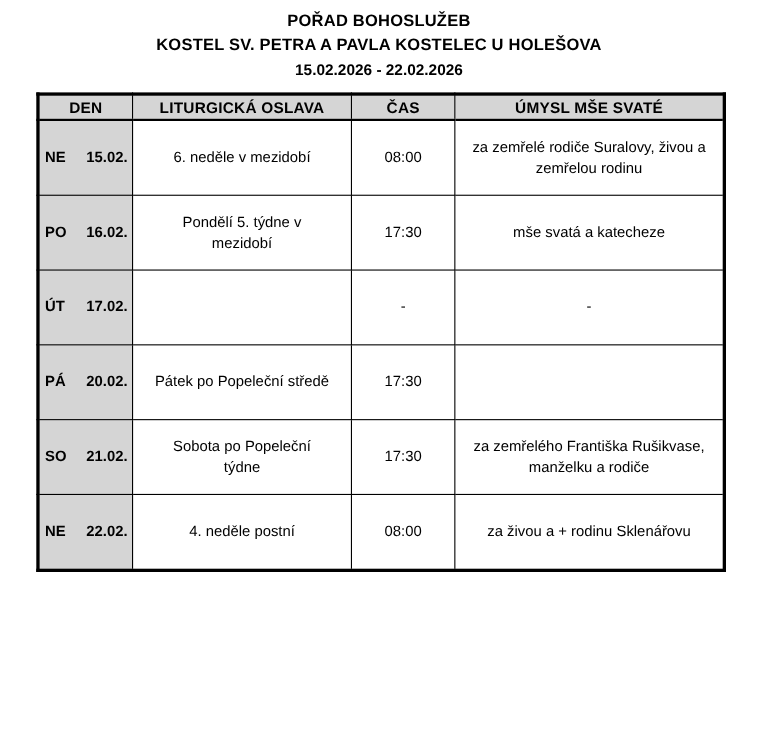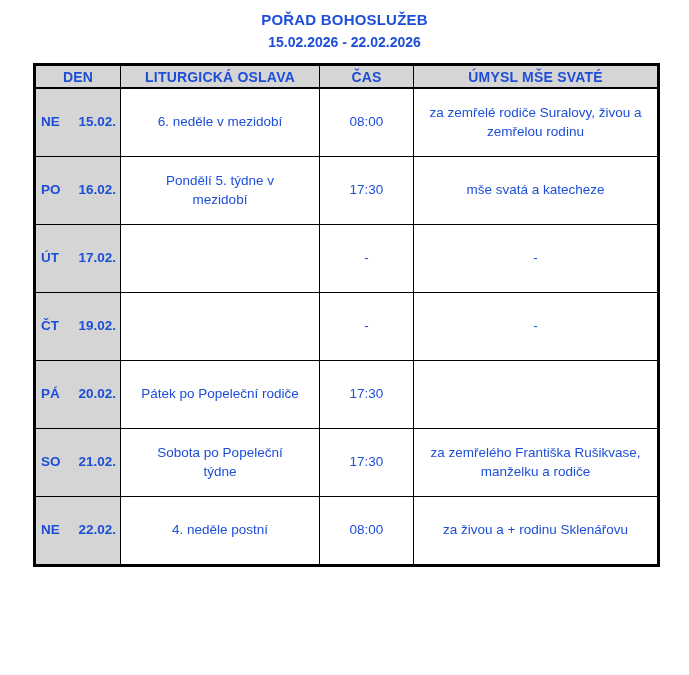--- a/index.html
+++ b/index.html
@@ -2,21 +2,21 @@
 <html><head>
 <meta charset="utf-8">
 <style>
   html, body { margin: 0; padding: 0; background: #ffffff; }
   .page {
     position: relative;
     width: 689px;
     height: 675px;
     background: #ffffff;
     font-family: "Liberation Sans", sans-serif;
-    color: #1d4ed8;
+    color: #000000;
     overflow: hidden;
   }
   .doc-header { text-align: center; padding-top: 9px; }
   .doc-title, .doc-subtitle {
     font-size: 15px;
     font-weight: bold;
     line-height: 21px;
     letter-spacing: 0.2px;
   }
   .doc-daterange {
@@ -71,20 +71,21 @@
   }
   td.celebration-cell, td.intention-cell { white-space: pre-line; }
 </style>
 </head>
 <body>
 
 <div class="page">
 
   <div class="doc-header">
     <div class="doc-title">POŘAD BOHOSLUŽEB</div>
+    <div class="doc-subtitle">KOSTEL SV. PETRA A PAVLA KOSTELEC U HOLEŠOVA</div>
     <div class="doc-daterange">15.02.2026 - 22.02.2026</div>
   </div>
 
   <table class="schedule">
     <colgroup>
       <col class="c-day">
         <col class="c-cel">
         <col class="c-time">
         <col class="c-int">
     </colgroup>
@@ -128,36 +129,25 @@
             <span>17.02.</span>
           </div>
         </td>
         <td class="celebration-cell"></td>
         <td class="time-cell">-</td>
         <td class="intention-cell">-</td>
       </tr>
       <tr>
         <td class="day-cell">
           <div class="day-inner">
-            <span>ČT</span>
-            <span>19.02.</span>
-          </div>
-        </td>
-        <td class="celebration-cell"></td>
-        <td class="time-cell">-</td>
-        <td class="intention-cell">-</td>
-      </tr>
-      <tr>
-        <td class="day-cell">
-          <div class="day-inner">
             <span>PÁ</span>
             <span>20.02.</span>
           </div>
         </td>
-        <td class="celebration-cell">Pátek po Popeleční rodiče</td>
+        <td class="celebration-cell">Pátek po Popeleční středě</td>
         <td class="time-cell">17:30</td>
         <td class="intention-cell"></td>
       </tr>
       <tr>
         <td class="day-cell">
           <div class="day-inner">
             <span>SO</span>
             <span>21.02.</span>
           </div>
         </td>

